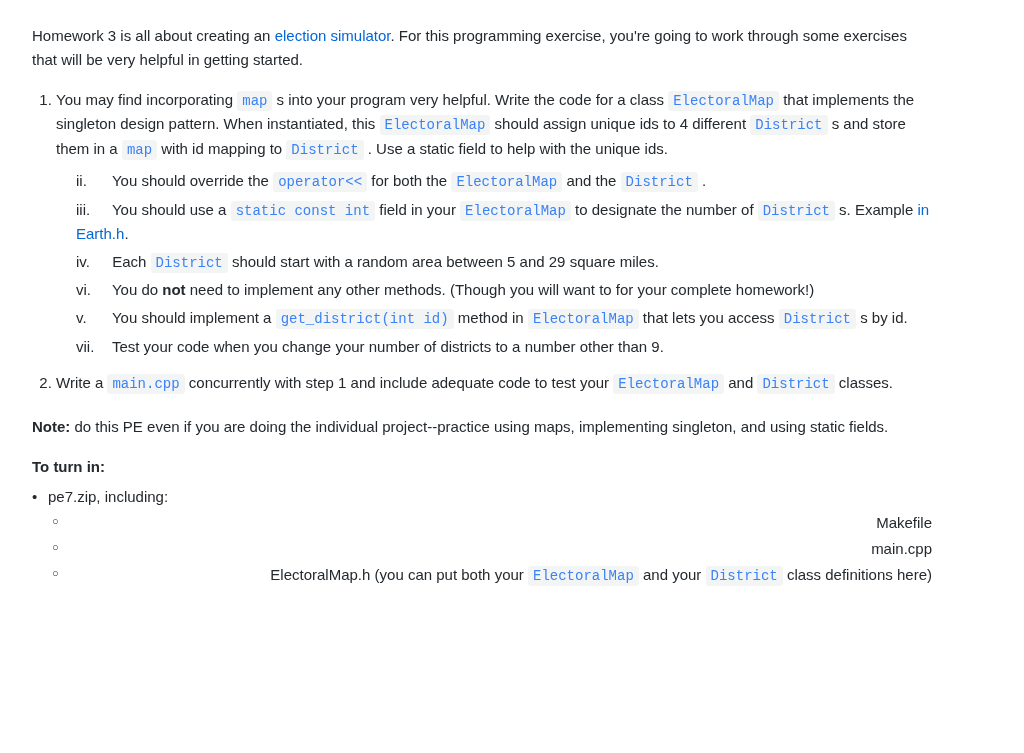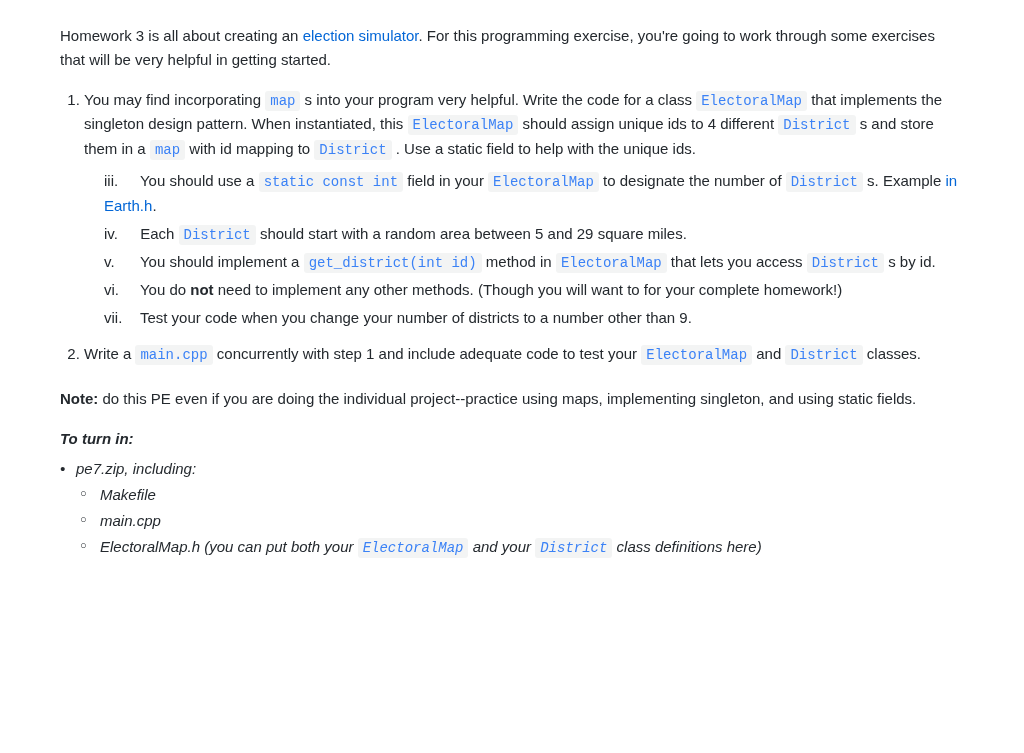--- a/index.html
+++ b/index.html
@@ -27,21 +27,20 @@
       color: #3b82f6;
     }
 
     a {
       color: #0366d6;
       text-decoration: none;
     }
 
     .content {
       max-width: 900px;
-      margin-left: 28px;
     }
 
     .intro-para {
       margin-bottom: 16px;
     }
 
     ol {
       padding-left: 24px;
       margin-bottom: 16px;
     }
@@ -91,37 +90,37 @@
 
     ul.sub-bullet {
       list-style: none;
       padding-left: 24px;
       margin-top: 2px;
     }
 
     ul.sub-bullet > li {
       position: relative;
       margin-bottom: 2px;
+      text-align: right;
     }
 
     ul.sub-bullet > li::before {
       content: "○";
       position: absolute;
       left: -20px;
       font-size: 11px;
       top: 2px;
     }
 
     .note-section {
       margin: 20px 0 16px 0;
     }
 
     .turn-in-section {
       margin-top: 16px;
-      font-style: italic;
     }
 
     strong {
       font-weight: 700;
     }
   </style>
 </head>
 <body>
 
 <div class="content">
@@ -130,34 +129,38 @@
     <span>Homework 3 is all about creating an </span><a href="#">election simulator</a><span>. For this programming exercise, you're going to work through some exercises that will be very helpful in getting started.</span>
   </p>
 
   <ol>
 
     <li>
       <span>You may find incorporating <code>map</code> s into your program very helpful. Write the code for a class <code>ElectoralMap</code> that implements the singleton design pattern. When instantiated, this <code>ElectoralMap</code> should assign unique ids to 4 different <code>District</code> s and store them in a <code>map</code> with id mapping to <code>District</code> . Use a static field to help with the unique ids.</span>
 
       <ol class="sub-list" style="list-style: none; padding-left: 20px; margin-top: 8px;">
         <li>
+          <span class="list-marker">ii.</span>
+          <span>You should override the <code>operator&lt;&lt;</code> for both the <code>ElectoralMap</code> and the <code>District</code> .</span>
+        </li>
+        <li>
           <span class="list-marker">iii.</span>
           <span>You should use a <code>static const int</code> field in your <code>ElectoralMap</code> to designate the number of <code>District</code> s. Example <a href="#">in Earth.h</a>.</span>
         </li>
         <li>
           <span class="list-marker">iv.</span>
           <span>Each <code>District</code> should start with a random area between 5 and 29 square miles.</span>
         </li>
         <li>
+          <span class="list-marker">vi.</span>
+          <span>You do <strong>not</strong> need to implement any other methods. (Though you will want to for your complete homework!)</span>
+        </li>
+        <li>
           <span class="list-marker">v.</span>
           <span>You should implement a <code>get_district(int id)</code> method in <code>ElectoralMap</code> that lets you access <code>District</code> s by id.</span>
-        </li>
-        <li>
-          <span class="list-marker">vi.</span>
-          <span>You do <strong>not</strong> need to implement any other methods. (Though you will want to for your complete homework!)</span>
         </li>
         <li>
           <span class="list-marker">vii.</span>
           <span>Test your code when you change your number of districts to a number other than 9.</span>
         </li>
       </ol>
     </li>
 
     <li>
       <span>Write a <code>main.cpp</code> concurrently with step 1 and include adequate code to test your <code>ElectoralMap</code> and <code>District</code> classes.</span>

